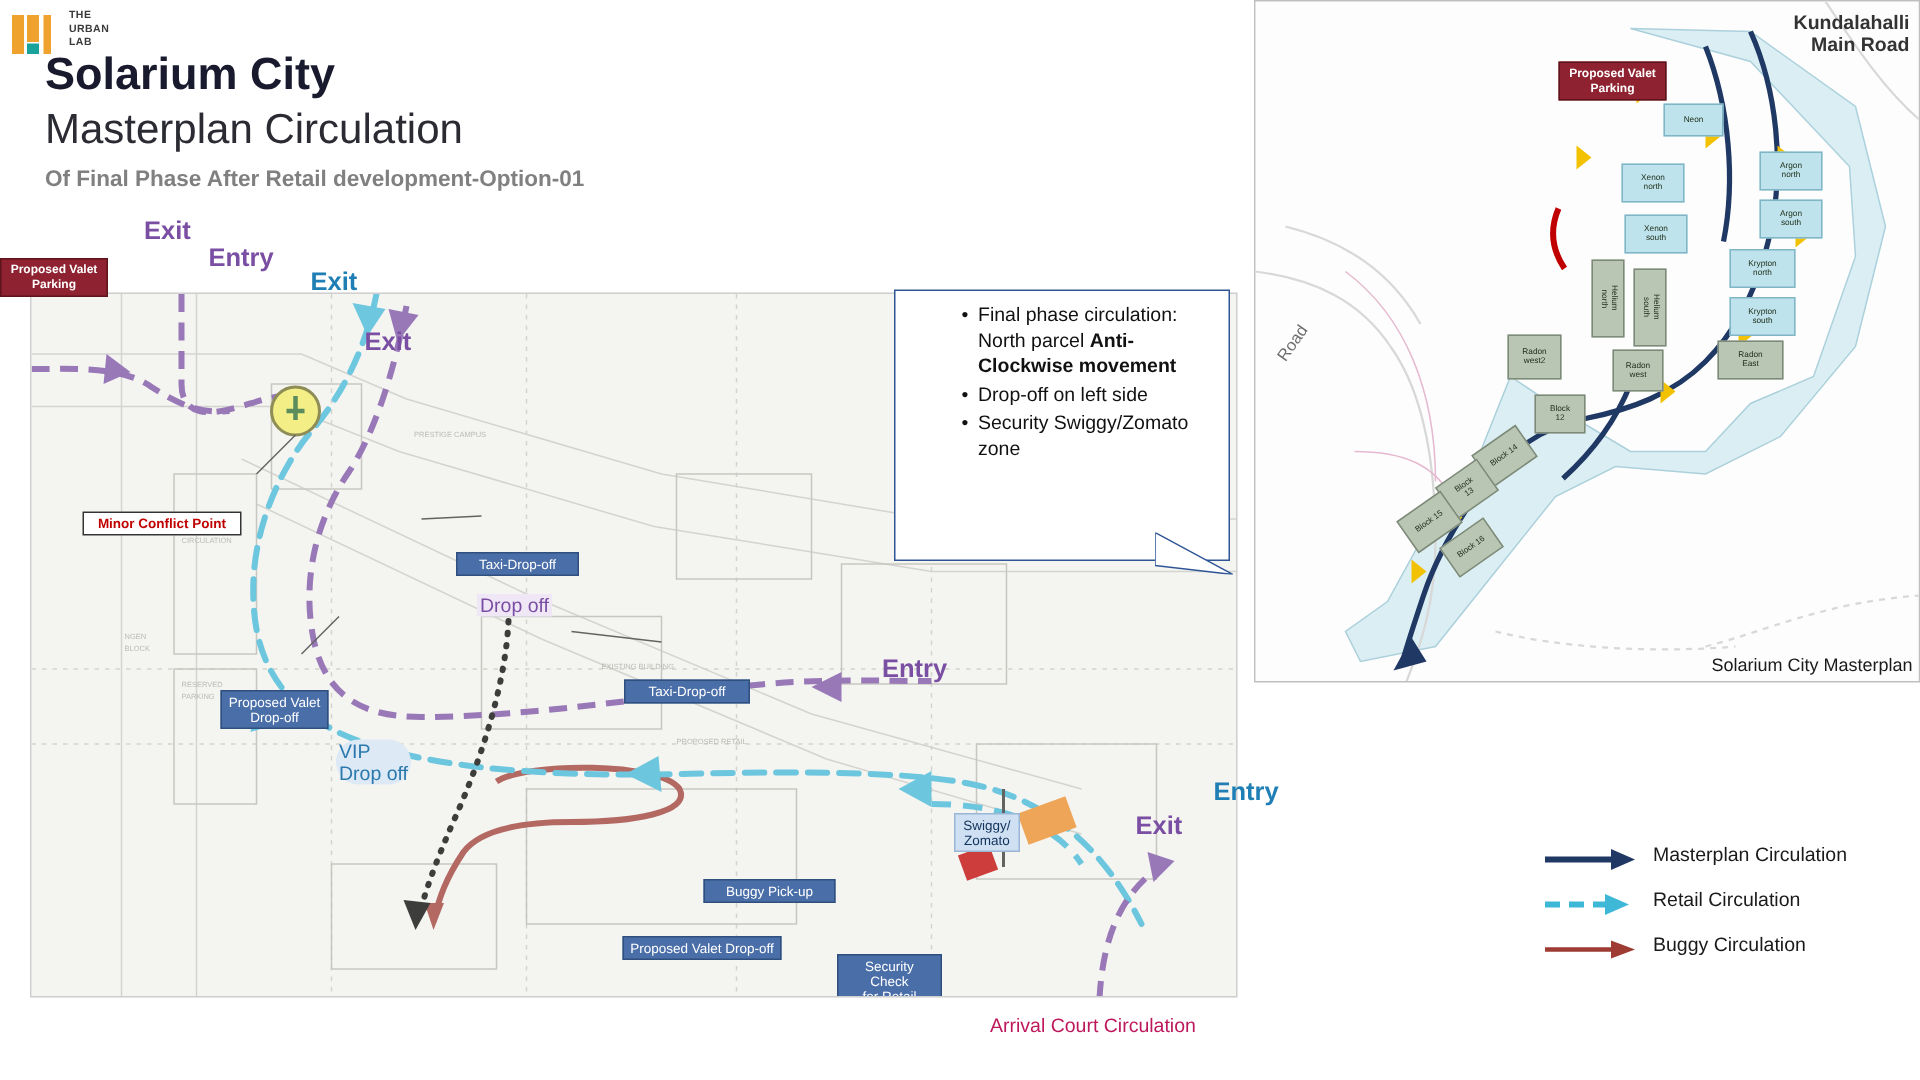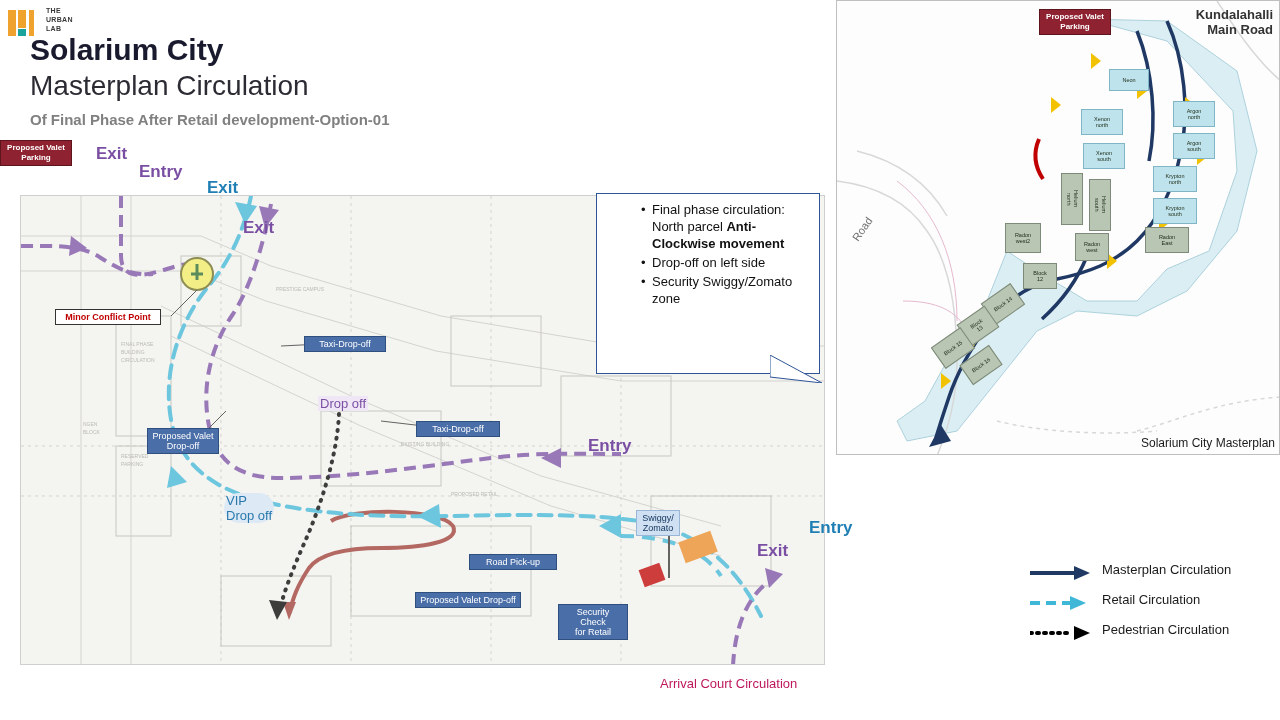--- a/index.html
+++ b/index.html
@@ -37,21 +37,21 @@
   #right-map {
     position: absolute; left: 836px; top: 0px; width: 444px; height: 455px;
     background: #fdfdfd; border: 1px solid #bfbfbf; overflow: hidden;
   }
   #rightmap-caption { position: absolute; right: 4px; bottom: 4px; font-size: 12px; color: #1a1a1a; }
   .kunda { position: absolute; right: 6px; top: 6px; font-size: 13px; font-weight: bold; color: #333; text-align: right; line-height: 15px;}
 
   
   .lbl {
     position: absolute; font-size: 9px; color: #fff; background: #4a6ea8;
-    padding: 2px 4px; border: 1px solid #2f4f7f; line-height: 10px; text-align: center;
+    padding: 2px 4px; border: 1px solid #2f4f7f; line-height: 10px; text-align: center; margin-top: 32px;
   }
   .lbl.pale { background: #cfe0f2; color: #12335c; border-color: #9ab6d6; }
   .lbl.maroon { background: #8e2230; color: #fff; border: 1px solid #5e141d; font-weight: bold; }
   .lbl.whitebox { background: #fff; color: #c00000; border: 1px solid #333; font-weight: bold; }
 
   .dirlbl { position: absolute; font-size: 17px; font-weight: bold; }
   .dir-exit-purple { color: #7a4fa3; }
   .dir-entry-purple { color: #7a4fa3; }
   .dir-exit-blue { color: #1f7fb5; }
   .dir-entry-blue { color: #1f7fb5; }
@@ -183,21 +183,21 @@
     <line x1="260" y1="150" x2="300" y2="148" stroke="#333" stroke-width="1"></line>
     <line x1="360" y1="225" x2="420" y2="232" stroke="#333" stroke-width="1"></line>
     <line x1="205" y1="215" x2="180" y2="240" stroke="#333" stroke-width="1"></line>
   </svg>
 
   <div class="lbl" style="left:283px;top:140px;width:82px;">Taxi-Drop-off</div>
   <div class="lbl" style="left:395px;top:225px;width:84px;">Taxi-Drop-off</div>
   <div class="lbl" style="left:126px;top:232px;width:72px;white-space:pre-line;">Proposed Valet
 Drop-off</div>
   <div class="lbl" style="left:394px;top:396px;width:106px;">Proposed Valet Drop-off</div>
-  <div class="lbl" style="left:448px;top:358px;width:88px;">Road Pick-up</div>
+  <div class="lbl" style="left:448px;top:358px;width:88px;">Buggy Pick-up</div>
   <div class="lbl" style="left:537px;top:408px;width:70px;white-space:pre-line;">Security Check
 for Retail</div>
   <div class="lbl pale" style="left:615px;top:314px;width:44px;white-space:pre-line;">Swiggy/
 Zomato</div>
   <div class="lbl whitebox" style="left:34px;top:113px;width:106px;">Minor Conflict Point</div>
 </div>
 
 <div class="small-purple-lbl" style="left:318px;top:396px;">Drop off</div>
 <div class="small-blue-lbl" style="left:224px;top:493px;white-space:pre-line;border-radius:15px;">VIP
 Drop off</div>
@@ -323,21 +323,21 @@
 
   <div class="legend-row">
     <svg class="swatch" viewBox="0 0 62 18">
       <line x1="0" y1="9" x2="40" y2="9" stroke="#3fb8d8" stroke-width="4" stroke-dasharray="10 6"></line>
       <polygon points="40,2 56,9 40,16" fill="#3fb8d8"></polygon>
     </svg>
     <span class="ltext">Retail Circulation</span>
   </div>
 
 
-
   <div class="legend-row">
     <svg class="swatch" viewBox="0 0 62 18">
-      <line x1="0" y1="9" x2="42" y2="9" stroke="#000" stroke-width="4" stroke-dasharray="2 5" stroke-linecap="round"></line>
-      <polygon points="44,2 60,9 44,16" fill="#000"></polygon>
+      <line x1="0" y1="9" x2="44" y2="9" stroke="#9e3b33" stroke-width="3"></line>
+      <polygon points="44,3 60,9 44,15" fill="#9e3b33"></polygon>
     </svg>
-    <span class="ltext">Pedestrian Circulation</span>
-  </div>
+    <span class="ltext">Buggy Circulation</span>
+  </div>
+
 </div>
 
 </body></html>

